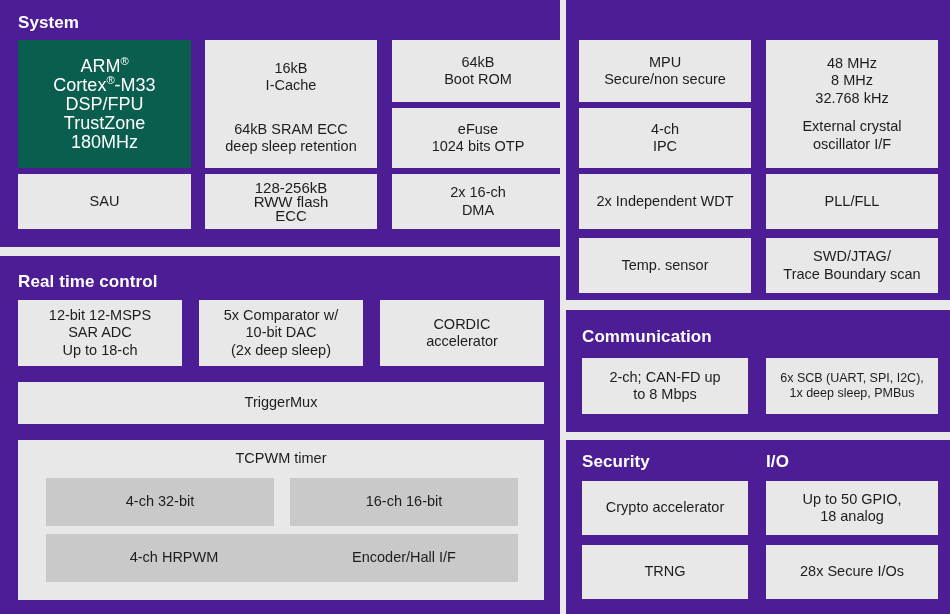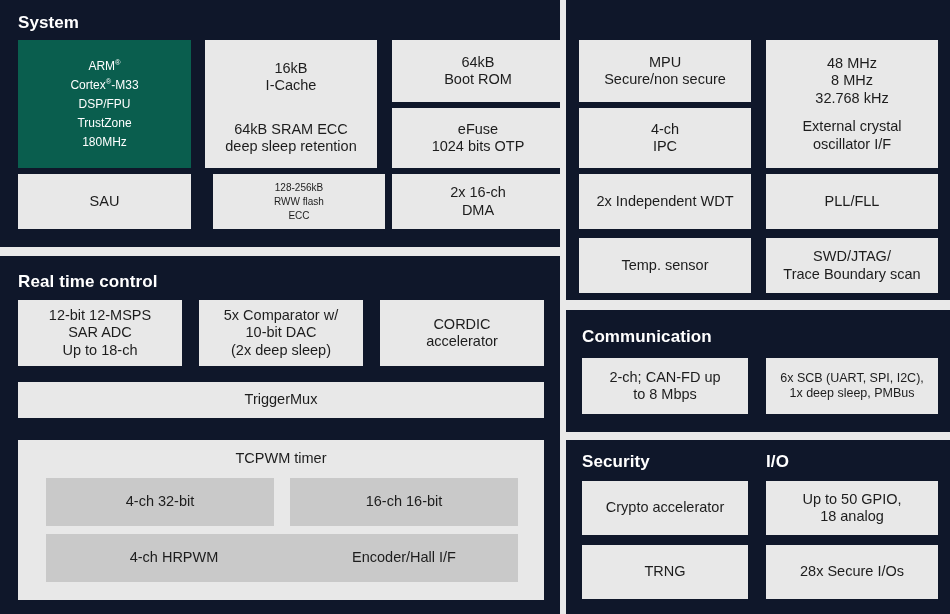--- a/index.html
+++ b/index.html
@@ -19,21 +19,21 @@
   #diagram {
     position: relative;
     width: 950px;
     height: 614px;
     background: #e9e9e9;
   }
 
   
   .panel {
     position: absolute;
-    background: #0f172a;
+    background: #4c1d95;
     overflow: hidden;
   }
 
   .panel-title {
     color: #ffffff;
     font-weight: bold;
     font-size: 17px;
     line-height: 20px;
     letter-spacing: 0.1px;
     white-space: nowrap;
@@ -49,28 +49,27 @@
     justify-content: center;
     text-align: center;
     font-size: 14.5px;
     line-height: 17.5px;
     padding: 2px 4px;
   }
 
   .blk.dark {
     background: #0a5e4e;
     color: #ffffff;
-    font-size: 12px;
+    font-size: 18px;
     line-height: 19px;
   }
 
   .blk.small {
-    font-size: 10px;
+    font-size: 15px;
     line-height: 14px;
-    margin-left: 8px;
   }
 
   .blk.smallish {
     font-size: 12.5px;
     line-height: 15px;
   }
 
   .blk.inner {
     background: #c9c9c9;
   }
@@ -227,21 +226,21 @@
         <span>(2x deep sleep)</span>
       </div>
     </div>
     <div class="blk" style="left:380px; top:44px; width:164px; height:66px;">
       <div class="lines">
         <span>CORDIC</span>
         <span>accelerator</span>
       </div>
     </div>
 
-    <div class="blk" style="left:18px; top:126px; width:526px; height:36px;">
+    <div class="blk" style="left:18px; top:126px; width:526px; height:42px;">
       <div class="lines">
         <span>TriggerMux</span>
       </div>
     </div>
 
     <div class="subpanel" style="left:18px; top:184px; width:526px; height:160px;">
       <div class="subpanel-title" style="top:10px;">TCPWM timer</div>
 
       <div class="blk inner" style="left:28px; top:38px; width:228px; height:48px;">
         <div class="lines">

